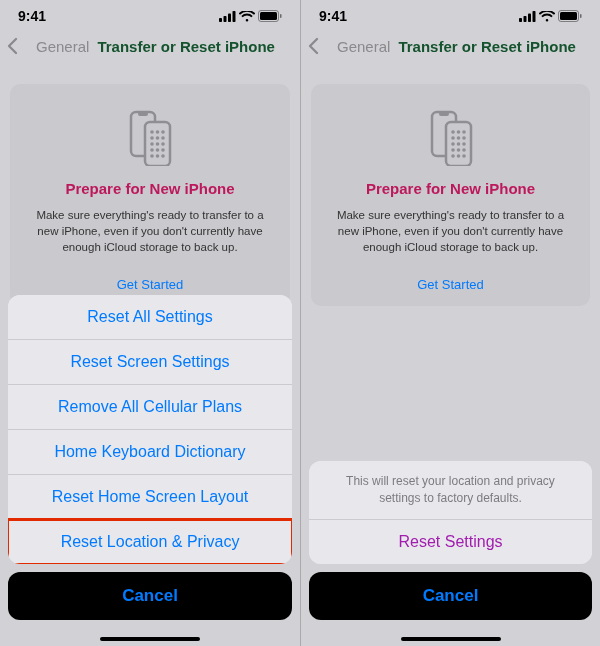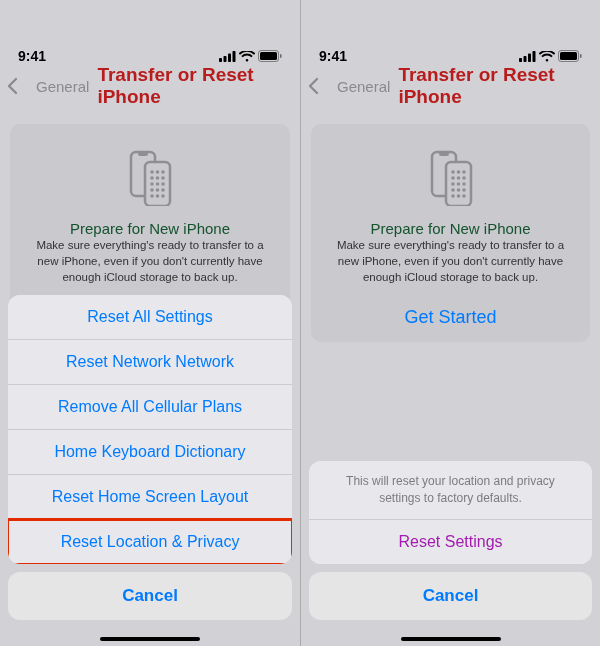--- a/index.html
+++ b/index.html
@@ -21,69 +21,69 @@
   .phone + .phone { border-left: 1px solid #aaa; }
   .status-bar {
     height: 28px;
     display: flex;
     align-items: center;
     justify-content: space-between;
     padding: 4px 18px 0;
     font-size: 14px;
     font-weight: 600;
     color: #000;
-    margin-top: 40px;
   }
   .status-icons { display: flex; align-items: center; gap: 3px; }
   .nav-bar {
     height: 36px;
     display: flex;
     align-items: center;
     padding: 0 6px;
   }
   .back-link {
     color: #8a8a8e;
     font-size: 15px;
     display: flex;
     align-items: center;
     gap: 18px;
   }
   .nav-title {
     font-weight: 600;
-    font-size: 19px;
-    color: #b91c1c;
+    font-size: 15px;
+    color: #14532d;
     margin-left: 8px;
   }
   .card {
     margin: 20px 10px 0;
     background: #c9c9ce;
     border-radius: 10px;
     padding: 26px 14px 14px;
     text-align: center;
   }
   .phones-illo {
     margin: 0 auto 14px;
     width: 54px;
     height: 56px;
     position: relative;
   }
   .card-title {
-    font-weight: 400;
+    font-weight: 700;
     font-size: 15px;
-    color: #14532d;
+    color: #be185d;
+    margin-bottom: 10px;
   }
   .card-body {
     font-size: 11.5px;
     line-height: 1.4;
     color: #333;
     padding: 0 2px;
   }
   .card-link {
     color: #007aff;
-    font-size: 18px;
+    font-size: 13px;
     margin-top: 22px;
     display: block;
   }
   .sheet {
     position: absolute;
     left: 0; right: 0; bottom: 0;
     padding: 0 8px 8px;
   }
   .sheet-block {
     background: #e6e6ea;
@@ -107,21 +107,21 @@
     z-index: 2;
   }
   .sheet-item.destructive { color: #a21caf; }
   .sheet-item.message {
     color: #7b7b80;
     font-size: 12px;
     padding: 12px 26px;
     line-height: 1.4;
   }
   .cancel-btn {
-    background: #e5e5e5;
+    background: #000000;
     border-radius: 12px;
     text-align: center;
     padding: 14px 8px;
     font-size: 17px;
     font-weight: 600;
     color: #007aff;
   }
   .faded-under {
     text-align: center;
     font-size: 13px;
@@ -200,21 +200,21 @@
       </svg>
     </div>
     <div class="card-title">Prepare for New iPhone</div>
     <div class="card-body">Make sure everything's ready to transfer to a new iPhone, even if you don't currently have enough iCloud storage to back up.</div>
     <span class="card-link">Get Started</span>
   </div>
 
   <div class="sheet">
     <div class="sheet-block">
       <div class="sheet-item">Reset All Settings</div>
-      <div class="sheet-item">Reset Network Network</div>
+      <div class="sheet-item">Reset Screen Settings</div>
       <div class="sheet-item">Remove All Cellular Plans</div>
       <div class="sheet-item">Home Keyboard Dictionary</div>
       <div class="sheet-item">Reset Home Screen Layout</div>
       <div class="sheet-item highlighted">Reset Location &amp; Privacy</div>
     </div>
     <div class="cancel-btn">Cancel</div>
     <div class="faded-under">&nbsp;</div>
   </div>
   <div class="home-indicator"></div>
 </div>

